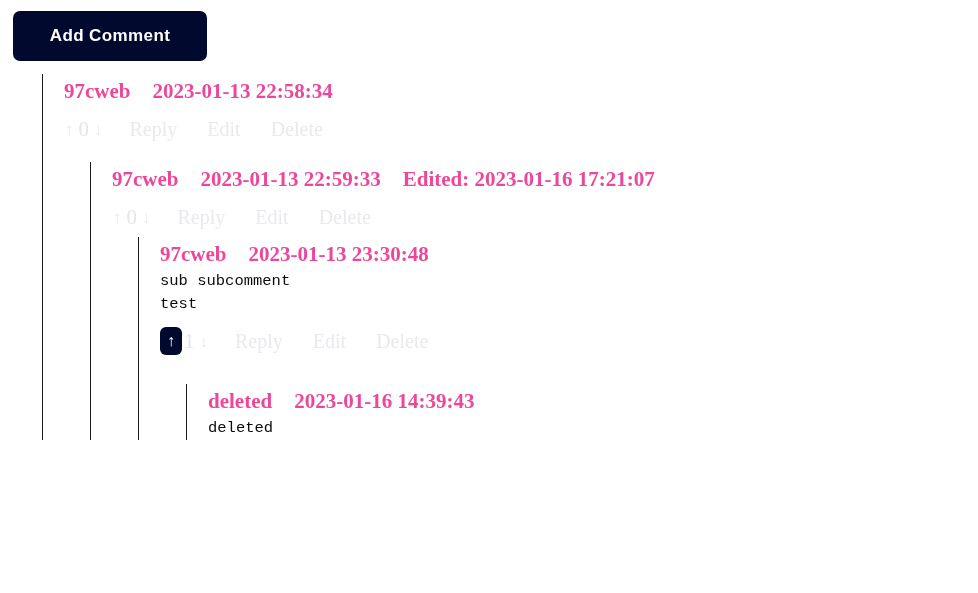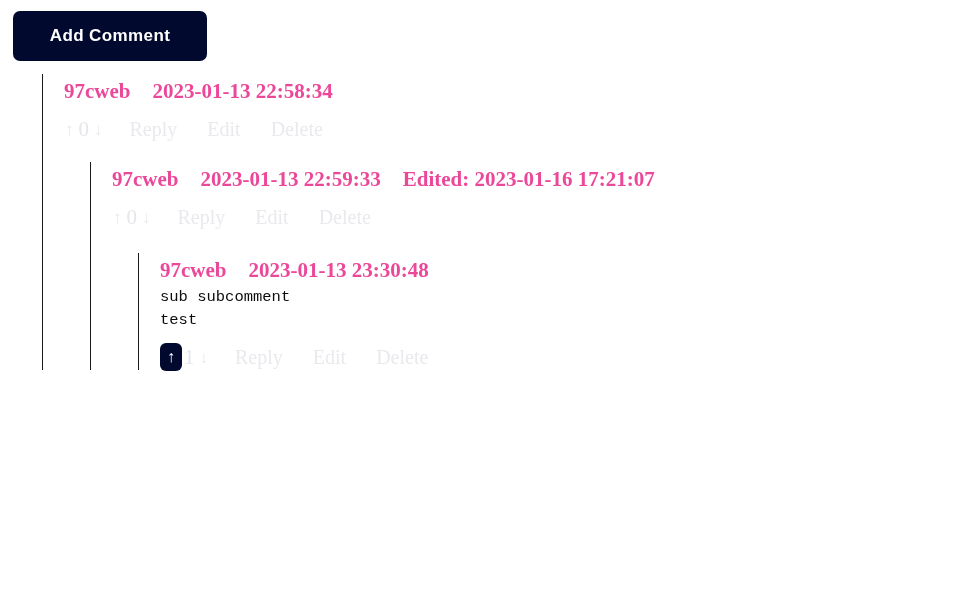--- a/index.html
+++ b/index.html
@@ -130,21 +130,21 @@
   .action-link {
     color: #e9e9ee;
     margin-right: 30px;
     cursor: pointer;
     font-size: 20px;
   }
   .action-link:last-child { margin-right: 0; }
 
   
   .level-1 > .children { margin-top: 20px; }
-  .level-2 > .children { margin-top: 23px; }
+  .level-2 > .children { margin-top: 7px; }
   .level-3 > .children { margin-top: 30px; }
 </style>
 </head>
 <body>
 
 <button class="add-comment-btn">Add Comment</button>
 
 <div class="thread-root">
 
   <div class="comment level-1">
@@ -197,20 +197,32 @@
                   <span class="vote-arrow focused">↑</span>
                   <span class="vote-score">1</span>
                   <span class="vote-arrow">↓</span>
                 </span>
                 <span class="action-link">Reply</span>
                 <span class="action-link">Edit</span>
                 <span class="action-link">Delete</span>
               </div>
             </div>
 
+            <div class="children">
+
+              <div class="comment level-4">
+                <div class="comment-body-wrap">
+                  <div class="comment-header">
+                    <span class="author">deleted</span><span class="timestamp">2023-01-16 14:39:43</span>
+                  </div>
+                  <div class="comment-text">deleted</div>
+                </div>
+              </div>
+
+            </div>
           </div>
 
         </div>
       </div>
 
     </div>
   </div>
 
 </div>
 

